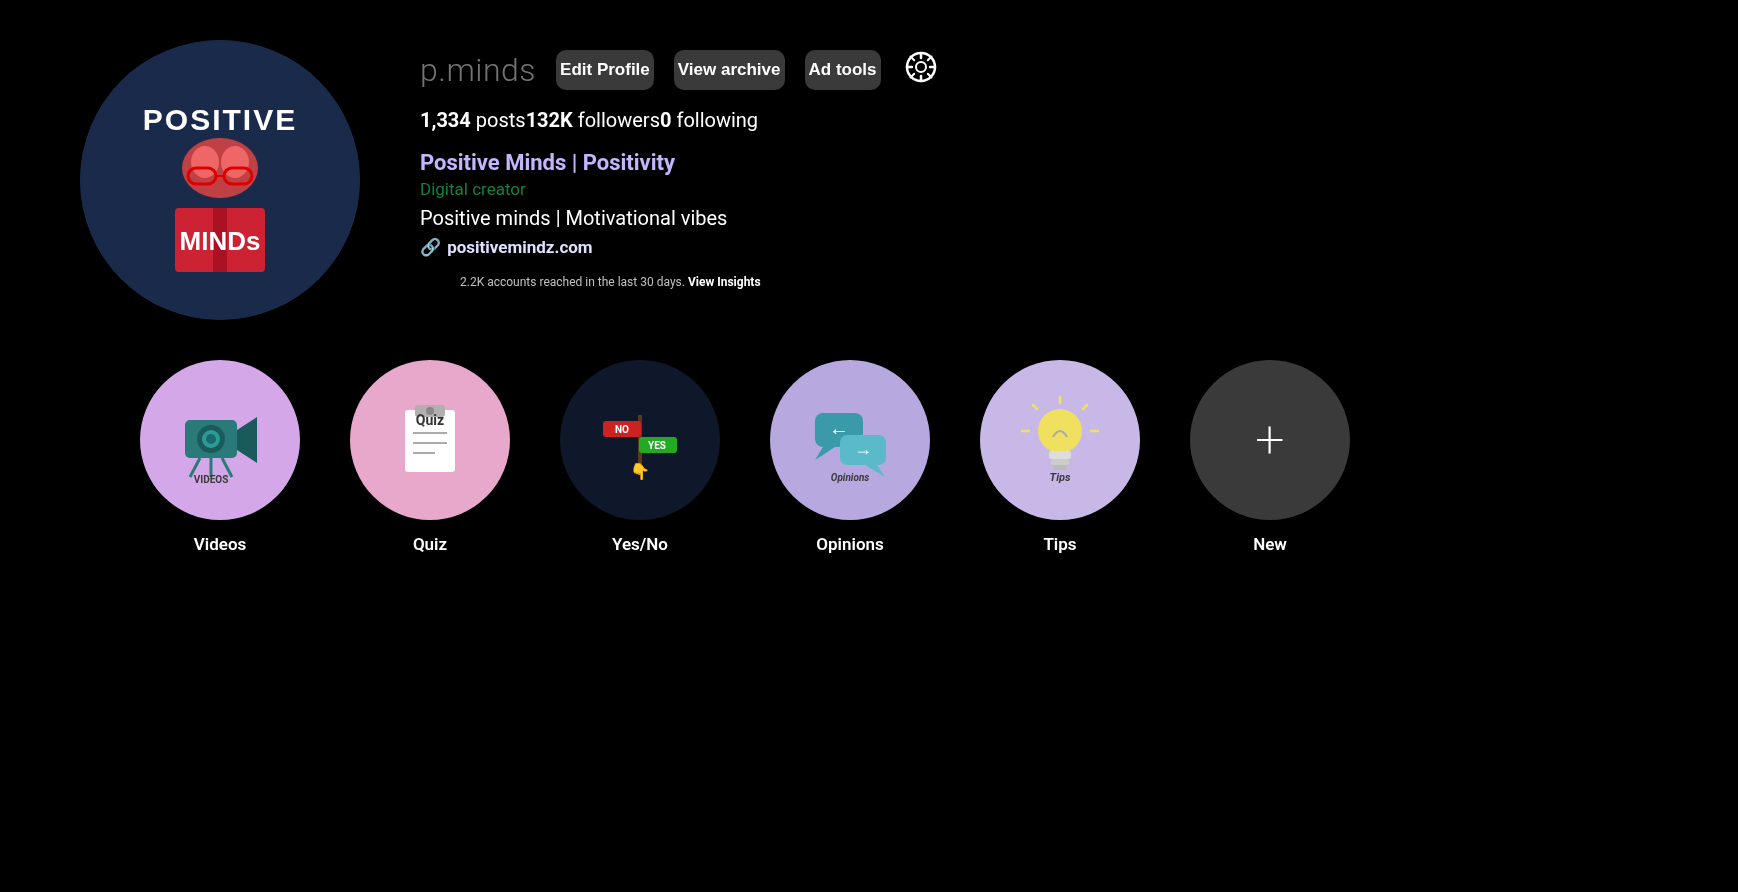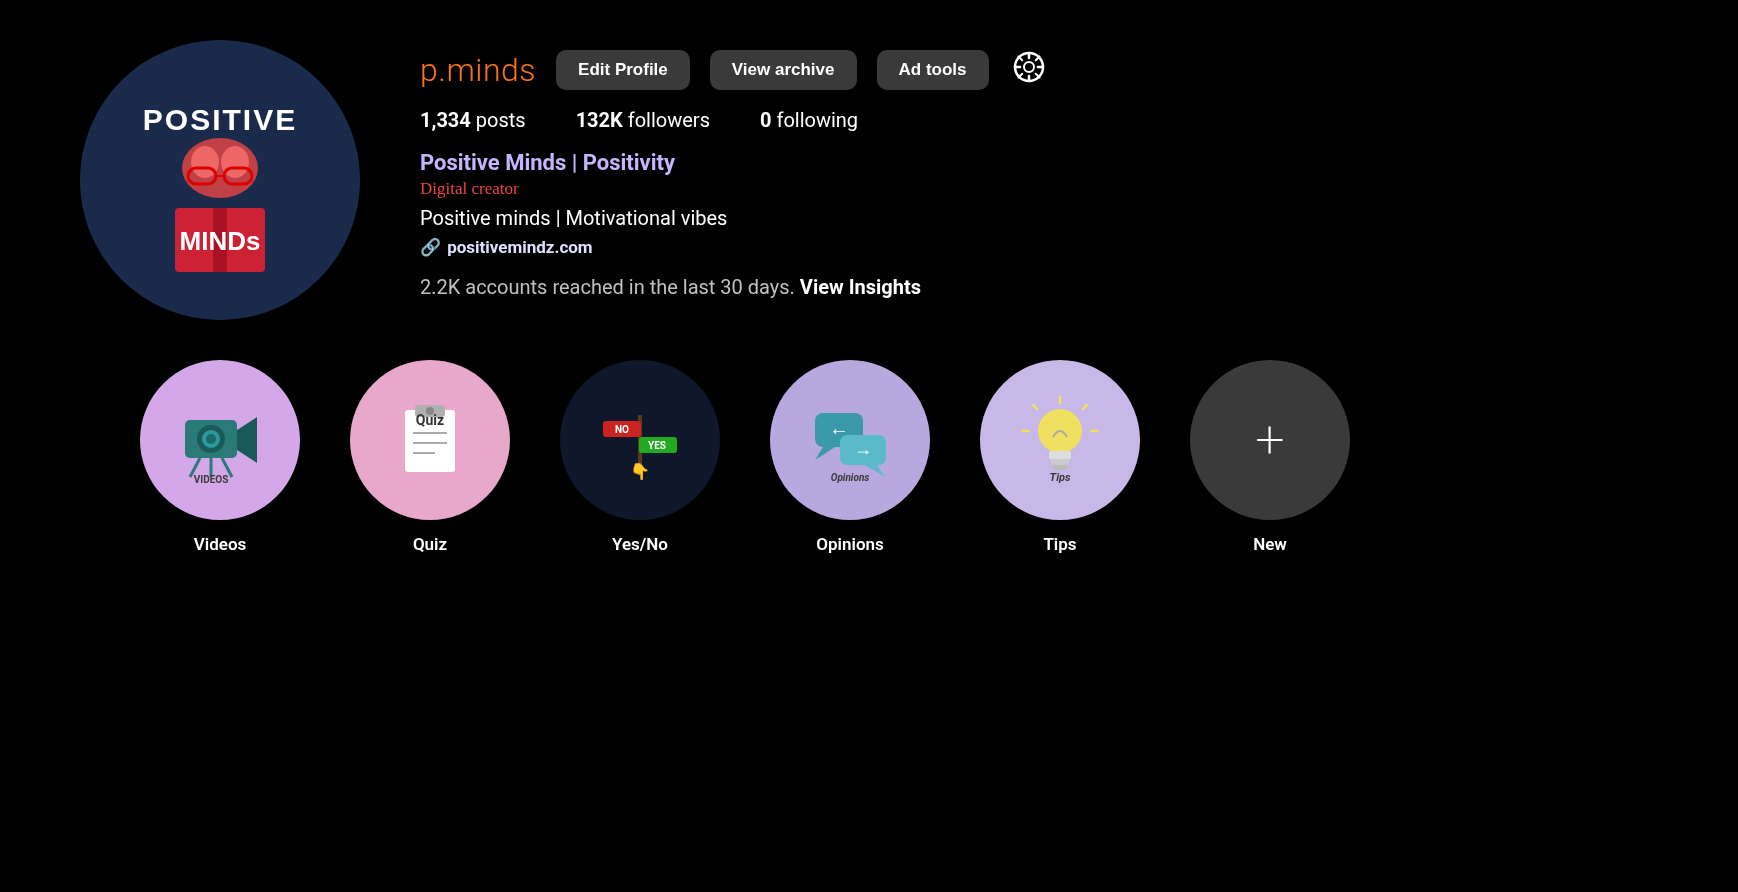--- a/index.html
+++ b/index.html
@@ -53,48 +53,47 @@
     .profile-header-row {
       display: flex;
       align-items: center;
       gap: 20px;
       flex-wrap: wrap;
     }
 
     .username {
       font-size: 32px;
       font-weight: 300;
-      color: #f97316;
+      color: #737373;
       letter-spacing: 0.5px;
     }
 
     .action-btn {
       background: #3a3a3a;
       color: #fff;
       border: none;
       border-radius: 10px;
-      padding: 10px 22px;
+      padding: 10px 4px;
       font-size: 17px;
       font-weight: 600;
       cursor: pointer;
     }
 
     .settings-icon-btn {
       background: none;
       border: none;
       cursor: pointer;
       color: #fff;
       font-size: 28px;
       margin-left: 4px;
     }
 
     .stats-row {
       display: flex;
       align-items: flex-end;
-      gap: 50px;
     }
 
     .stat-item {
       font-size: 20px;
       color: #fff;
     }
 
     .stat-item .stat-number {
       font-weight: 700;
       font-size: 20px;
@@ -113,44 +112,44 @@
 
     .bio-name {
       font-size: 22px;
       font-weight: 700;
       color: #c4b5fd;
     }
 
     .bio-category {
       font-size: 17px;
       font-weight: 400;
-      color: #ef4444;
-      font-family: Liberation Serif, serif;
+      color: #15803d;
     }
 
     .bio-text {
       font-size: 20px;
       font-weight: 400;
       color: #fff;
       line-height: 1.5;
     }
 
     .bio-link {
       font-size: 17px;
       font-weight: 700;
       color: #e0e0ff;
       text-decoration: none;
       display: flex;
       align-items: center;
       gap: 6px;
     }
 
     .insights-row {
-      font-size: 20px;
+      font-size: 12px;
       color: #c0c0c0;
+      margin-left: 40px;
     }
 
     .insights-row .view-insights {
       font-weight: 700;
       color: #fff;
       cursor: pointer;
     }
 
     .stories-section {
       display: flex;

